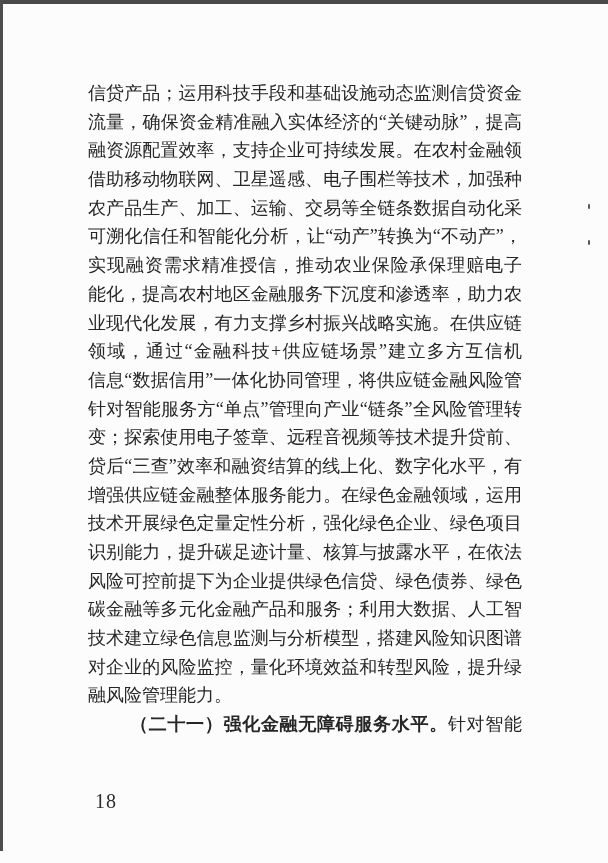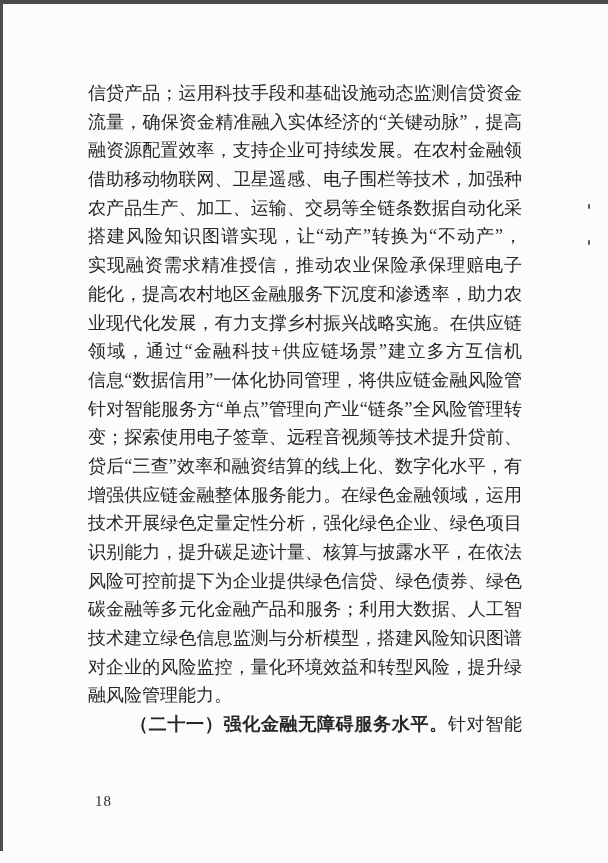--- a/index.html
+++ b/index.html
@@ -53,21 +53,21 @@
   .line.indent {
     padding-left: 42px;
   }
   .heading-strong {
     font-weight: bold;
   }
   .page-number {
     position: absolute;
     left: 95px;
     top: 791px;
-    font-size: 15px;
+    font-size: 20px;
     line-height: 20px;
     color: #2e2e2e;
     letter-spacing: 1px;
   }
 </style>
 </head>
 <body>
 
 <div class="page">
 
@@ -75,21 +75,21 @@
   <div class="scan-border-left"></div>
   <div class="speck speck-1"></div>
   <div class="speck speck-2"></div>
 
   <div class="text-block">
     <div class="line">信贷产品；运用科技手段和基础设施动态监测信贷资金流向</div>
     <div class="line">流量，确保资金精准融入实体经济的“关键动脉”，提高金</div>
     <div class="line">融资源配置效率，支持企业可持续发展。在农村金融领域，</div>
     <div class="line">借助移动物联网、卫星遥感、电子围栏等技术，加强种子与</div>
     <div class="line">农产品生产、加工、运输、交易等全链条数据自动化采集、</div>
-    <div class="line">搭建风险知识图谱实现，让“动产”转换为“不动产”，</div>
+    <div class="line">可溯化信任和智能化分析，让“动产”转换为“不动产”，</div>
     <div class="line">实现融资需求精准授信，推动农业保险承保理赔电子化、智</div>
     <div class="line">能化，提高农村地区金融服务下沉度和渗透率，助力农业产</div>
     <div class="line">业现代化发展，有力支撑乡村振兴战略实施。在供应链金融</div>
     <div class="line">领域，通过“金融科技+供应链场景”建立多方互信机制，</div>
     <div class="line">信息“数据信用”一体化协同管理，将供应链金融风险管理</div>
     <div class="line">针对智能服务方“单点”管理向产业“链条”全风险管理转</div>
     <div class="line">变；探索使用电子签章、远程音视频等技术提升贷前、贷中、</div>
     <div class="line">贷后“三查”效率和融资结算的线上化、数字化水平，有效</div>
     <div class="line">增强供应链金融整体服务能力。在绿色金融领域，运用数字</div>
     <div class="line">技术开展绿色定量定性分析，强化绿色企业、绿色项目智能</div>

